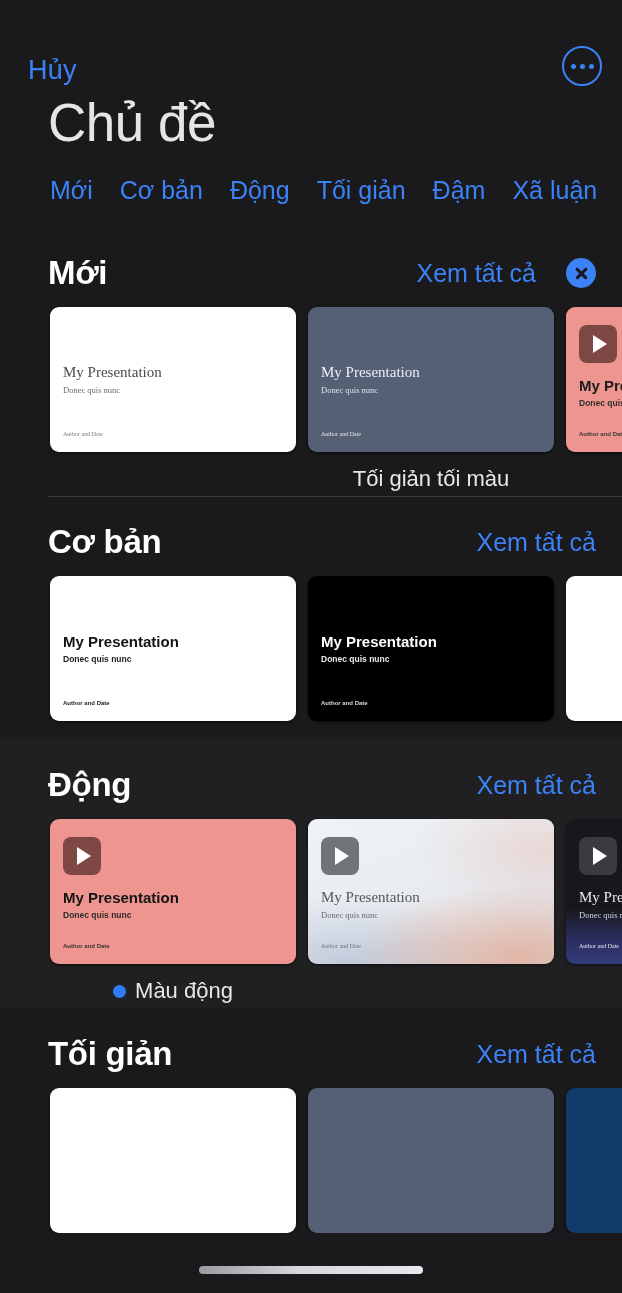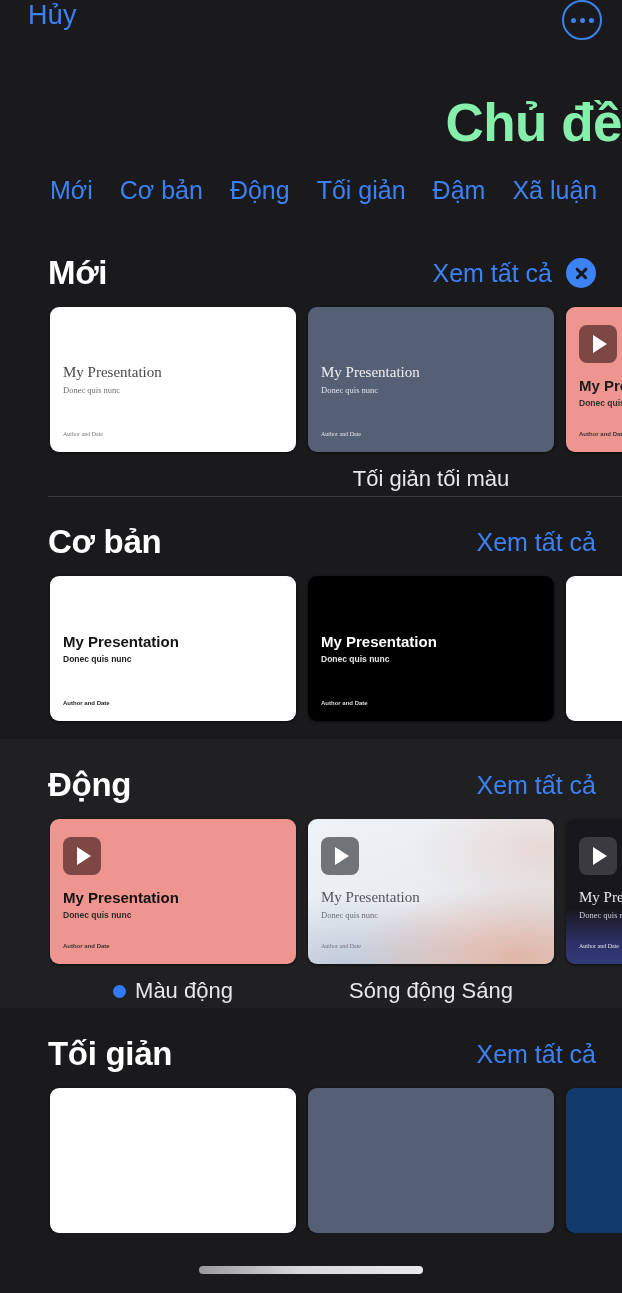--- a/index.html
+++ b/index.html
@@ -13,21 +13,21 @@
     position: relative;
     width: 622px; height: 1293px;
     background: #1a1a1c;
     overflow: hidden;
   }
 
   
   .topbar {
     position: relative;
     height: 86px;
-    display: flex; align-items: flex-start;
+    display: flex; align-items: flex-end;
     justify-content: space-between;
     padding: 0 20px 0 28px;
   }
   .cancel-btn {
     color: #3b82f6;
     font-size: 27px;
     letter-spacing: .2px;
     background: none; border: none;
     cursor: pointer;
     font-family: "Liberation Sans", sans-serif;
@@ -41,27 +41,26 @@
     cursor: pointer;
     background: none;
   }
   .more-btn i {
     width: 5px; height: 5px; border-radius: 50%;
     background: #3b82f6; display: block;
   }
 
   
   .page-title {
-    color: #86efac;
+    color: #e5e5e5;
     font-size: 53px;
-    font-weight: bold;
+    font-weight: normal;
     letter-spacing: -0.5px;
     padding: 8px 0 0 48px;
     line-height: 1.1;
-    text-align: right;
   }
 
   
   .tabs {
     display: flex;
     gap: 27px;
     padding: 24px 0 0 50px;
   }
   .tab {
     color: #3b82f6;
@@ -84,21 +83,21 @@
   .sec-head {
     display: flex; align-items: center;
     justify-content: space-between;
     padding: 18px 26px 0 48px;
     height: 74px;
   }
   .sec-title {
     color: #fff; font-size: 33px; font-weight: bold;
     letter-spacing: -.3px;
   }
-  .sec-right { display: flex; align-items: center; gap: 14px; }
+  .sec-right { display: flex; align-items: center; gap: 30px; }
   .see-all {
     color: #3b82f6; font-size: 25px;
     cursor: pointer; background: none; border: none;
     font-family: "Liberation Sans", sans-serif;
   }
   .close-chip {
     width: 30px; height: 30px; border-radius: 50%;
     background: #3b82f6;
     display: flex; align-items: center; justify-content: center;
     cursor: pointer; position: relative;
@@ -325,23 +324,20 @@
 
         <div class="card-wrap">
           <div class="thumb hasplay wave">
             <div class="play" style="background:#6f7478">
                 <div class="tri"></div>
               </div>
             <div class="t-title serif" style="color:#55565a">My Presentation</div>
             <div class="t-sub serif" style="color:#6a6b70">Donec quis nunc</div>
             <div class="t-foot serif" style="color:#70717a">Author and Date</div>
           </div>
-          <div class="caption">
-              <span>Sóng động Sáng</span>
-            </div>
         </div>
 
         <div class="card-wrap">
           <div class="thumb hasplay darkwave">
             <div class="play" style="background:#3a3a40">
                 <div class="tri"></div>
               </div>
             <div class="t-title serif" style="color:#e9e9ee">My Presentation</div>
             <div class="t-sub serif" style="color:#cfcfd6">Donec quis nunc</div>
             <div class="t-foot serif" style="color:#e4e4ea">Author and Date</div>

